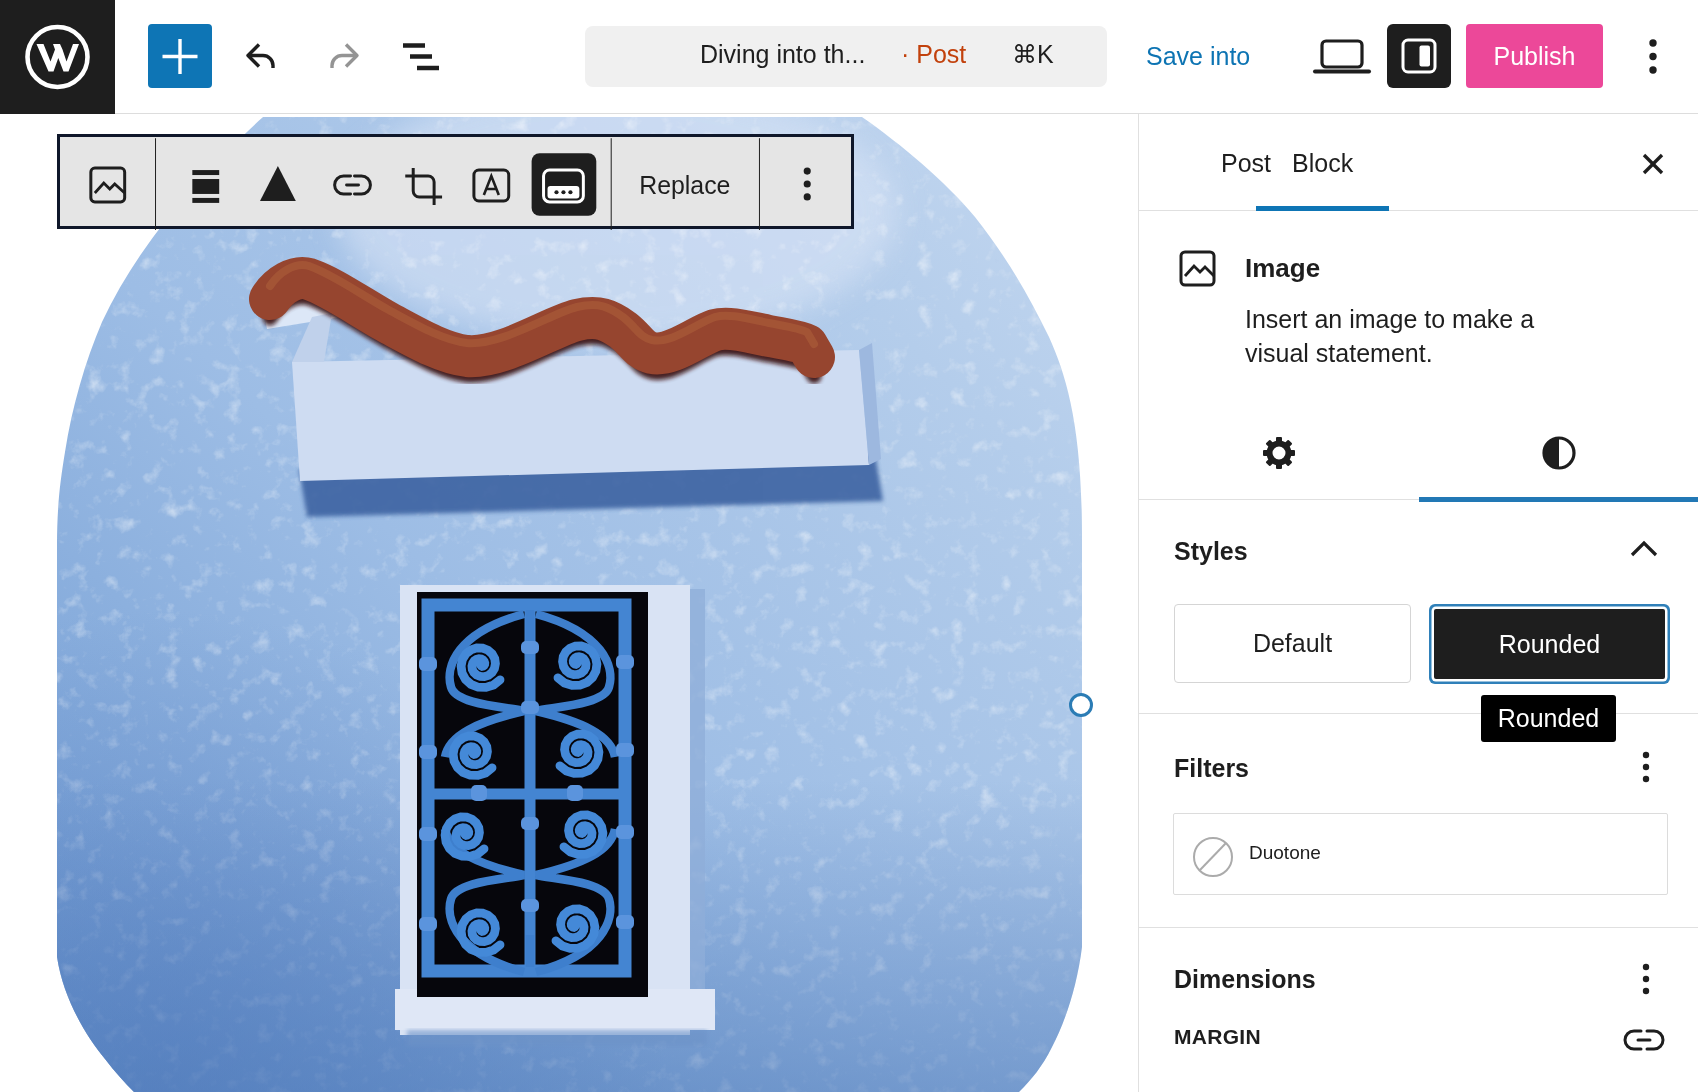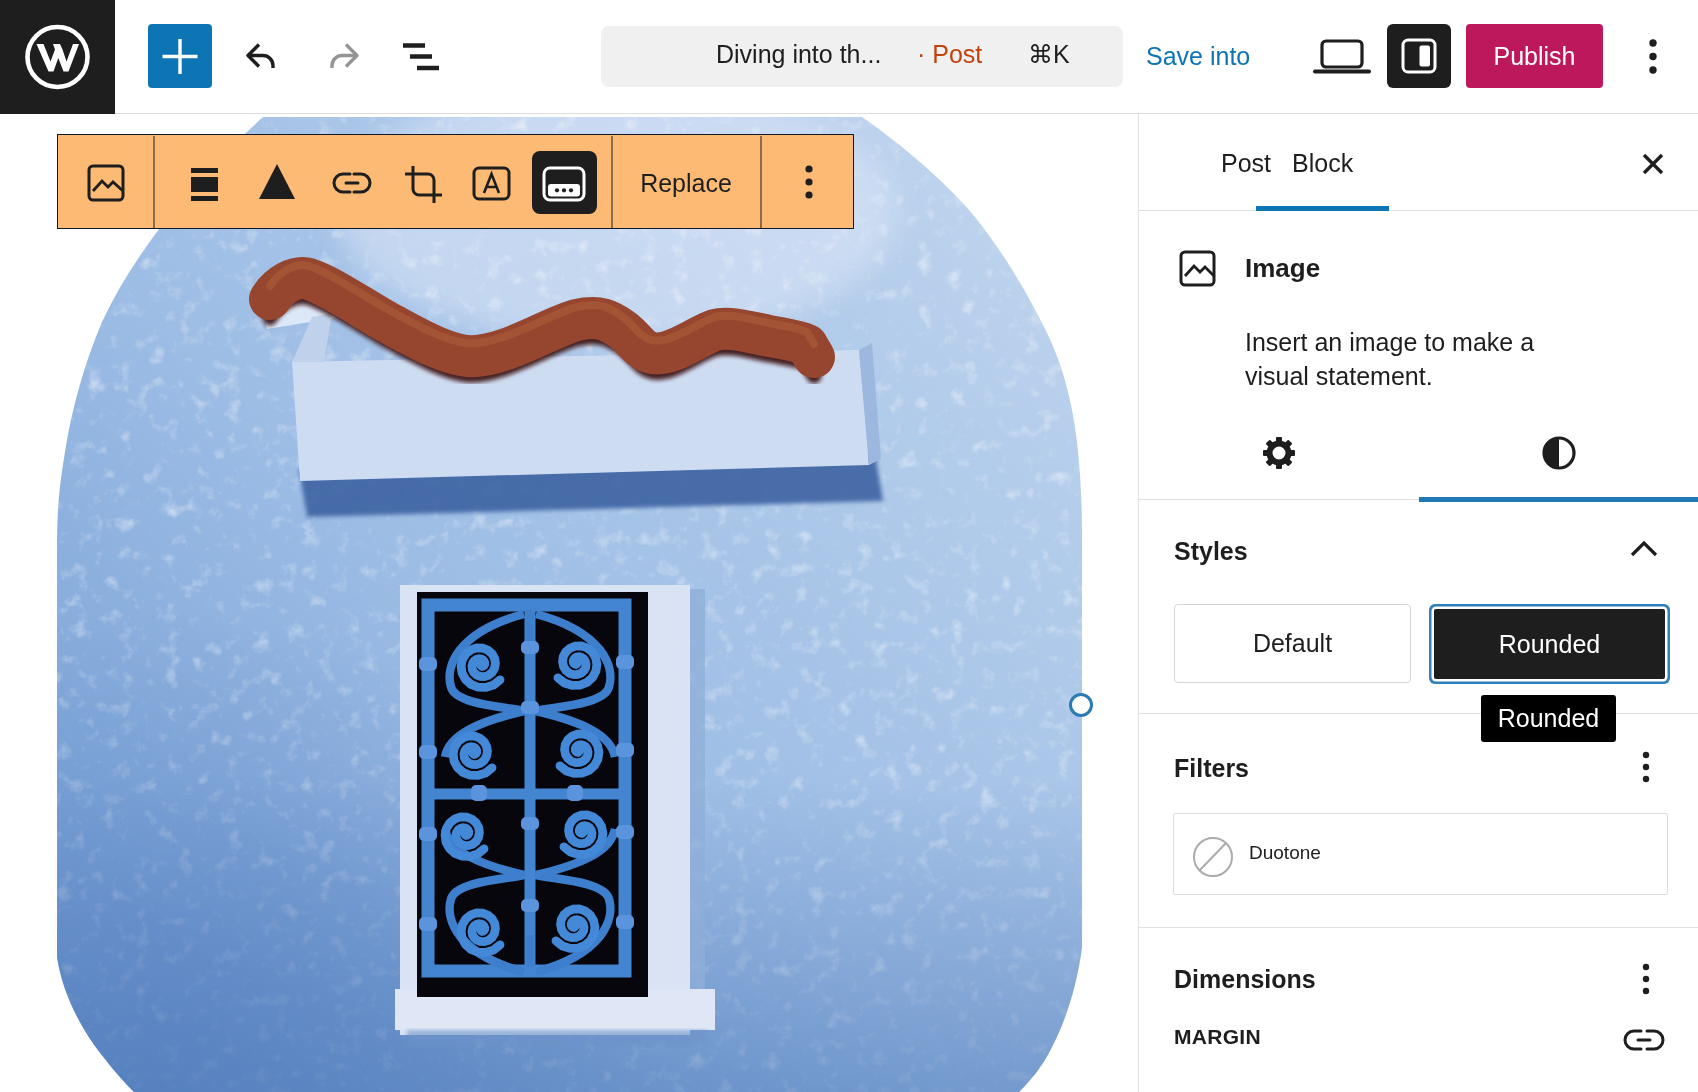--- a/index.html
+++ b/index.html
@@ -4,35 +4,35 @@
 <style>
   html,body{margin:0;padding:0;} *{-webkit-font-smoothing:antialiased;}
   body{width:1698px;height:1092px;overflow:hidden;background:#fff;
        font-family:"Liberation Sans", sans-serif;color:#1e1e1e;-webkit-font-smoothing:antialiased;}
   #page{position:relative;width:1698px;height:1092px;}
   
   #topbar{position:absolute;left:0;top:0;width:1698px;height:113px;background:#fff;
           border-bottom:1px solid #dddddd;z-index:30;}
   #wplogo{position:absolute;left:0;top:0;width:115px;height:114px;background:#1e1e1e;}
   #plusbtn{position:absolute;left:148px;top:24px;width:64px;height:64px;background:#0e75b5;border-radius:4px;}
-  #titlepill{position:absolute;left:601px;top:26px;width:502px;height:61px;background:#f0f0f0;border-radius:8px;font-size:25px;padding-left:20px;}
+  #titlepill{position:absolute;left:585px;top:26px;width:502px;height:61px;background:#f0f0f0;border-radius:8px;font-size:25px;padding-left:20px;}
   #savedraft{position:absolute;left:1146px;top:42px;font-size:25px;color:#0d74b3;}
   #sbtoggle{position:absolute;left:1387px;top:24px;width:64px;height:64px;background:#1e1e1e;border-radius:6px;}
-  #publish{position:absolute;left:1466px;top:24px;width:137px;height:64px;background:#be185d;border-radius:4px;
+  #publish{position:absolute;left:1466px;top:24px;width:137px;height:64px;background:#ec4899;border-radius:4px;
            color:#fff;font-size:25px;display:flex;align-items:center;justify-content:center;}
   
   #sidebar{position:absolute;left:1138px;top:114px;width:559px;height:978px;background:#fff;
            border-left:1px solid #e0e0e0;z-index:20;}
   .sb{position:absolute;}
   .hdg{font-size:25px;font-weight:600;color:#1e1e1e;}
   
   #canvas{position:absolute;left:0;top:114px;width:1138px;height:978px;background:#fff;}
   #photo{position:absolute;left:57px;top:117px;z-index:1;}
-  #blocktoolbar{position:absolute;left:57px;top:134px;width:797px;height:95px;background:#fdba74;
-                border:1px solid #0f172a;z-index:10;box-sizing:border-box;display:flex;}
+  #blocktoolbar{position:absolute;left:57px;top:134px;width:797px;height:95px;background:#e5e5e5;
+                border:3px solid #0f172a;z-index:10;box-sizing:border-box;display:flex;}
   #handle{position:absolute;left:1069px;top:693px;width:18px;height:18px;border:3.5px solid #2b7cb5;
           background:#fff;border-radius:50%;z-index:5;}
 </style>
 </head>
 <body>
 <div id="page">
   <div id="canvas"></div>
 
   <svg id="photo" width="1025" height="975" viewBox="0 0 1025 975">
     <defs>
@@ -258,21 +258,21 @@
     </svg>
   </div>
 
   <div id="sidebar">
     <div class="sb" style="left:35px;top:35px;font-size:25px;margin-left:47px;">Post</div>
     <div class="sb" style="left:153px;top:35px;font-size:25px;">Block</div>
     <div class="sb" style="left:0;top:96px;width:559px;height:1px;background:#e0e0e0;"></div>
     <div class="sb" style="left:117px;top:92px;width:133px;height:5px;background:#0e75b5;"></div>
 
     <div class="sb" style="left:106px;top:139px;font-size:26px;font-weight:600;">Image</div>
-    <div class="sb" style="left:106px;top:211px;font-size:25px;line-height:34px;">Insert an image to make a<br>visual statement.</div>
+    <div class="sb" style="left:106px;top:188px;font-size:25px;line-height:34px;">Insert an image to make a<br>visual statement.</div>
 
     <div class="sb" style="left:0;top:385px;width:559px;height:1px;background:#e0e0e0;"></div>
     <div class="sb" style="left:280px;top:383px;width:279px;height:4.5px;background:#2278b5;"></div>
 
     <div class="sb hdg" style="left:35px;top:423px;">Styles</div>
     <div class="sb" style="left:35px;top:490px;width:235px;height:77px;border:1px solid #d5d5d5;border-radius:4px;
          display:flex;align-items:center;justify-content:center;font-size:25px;">Default</div>
     <div class="sb" style="left:295px;top:495px;width:231px;height:70px;background:#1e1e1e;border-radius:2px;
          box-shadow:0 0 0 2.5px #fff, 0 0 0 5px #2f80b9;color:#fff;
          display:flex;align-items:center;justify-content:center;font-size:25px;">Rounded</div>

